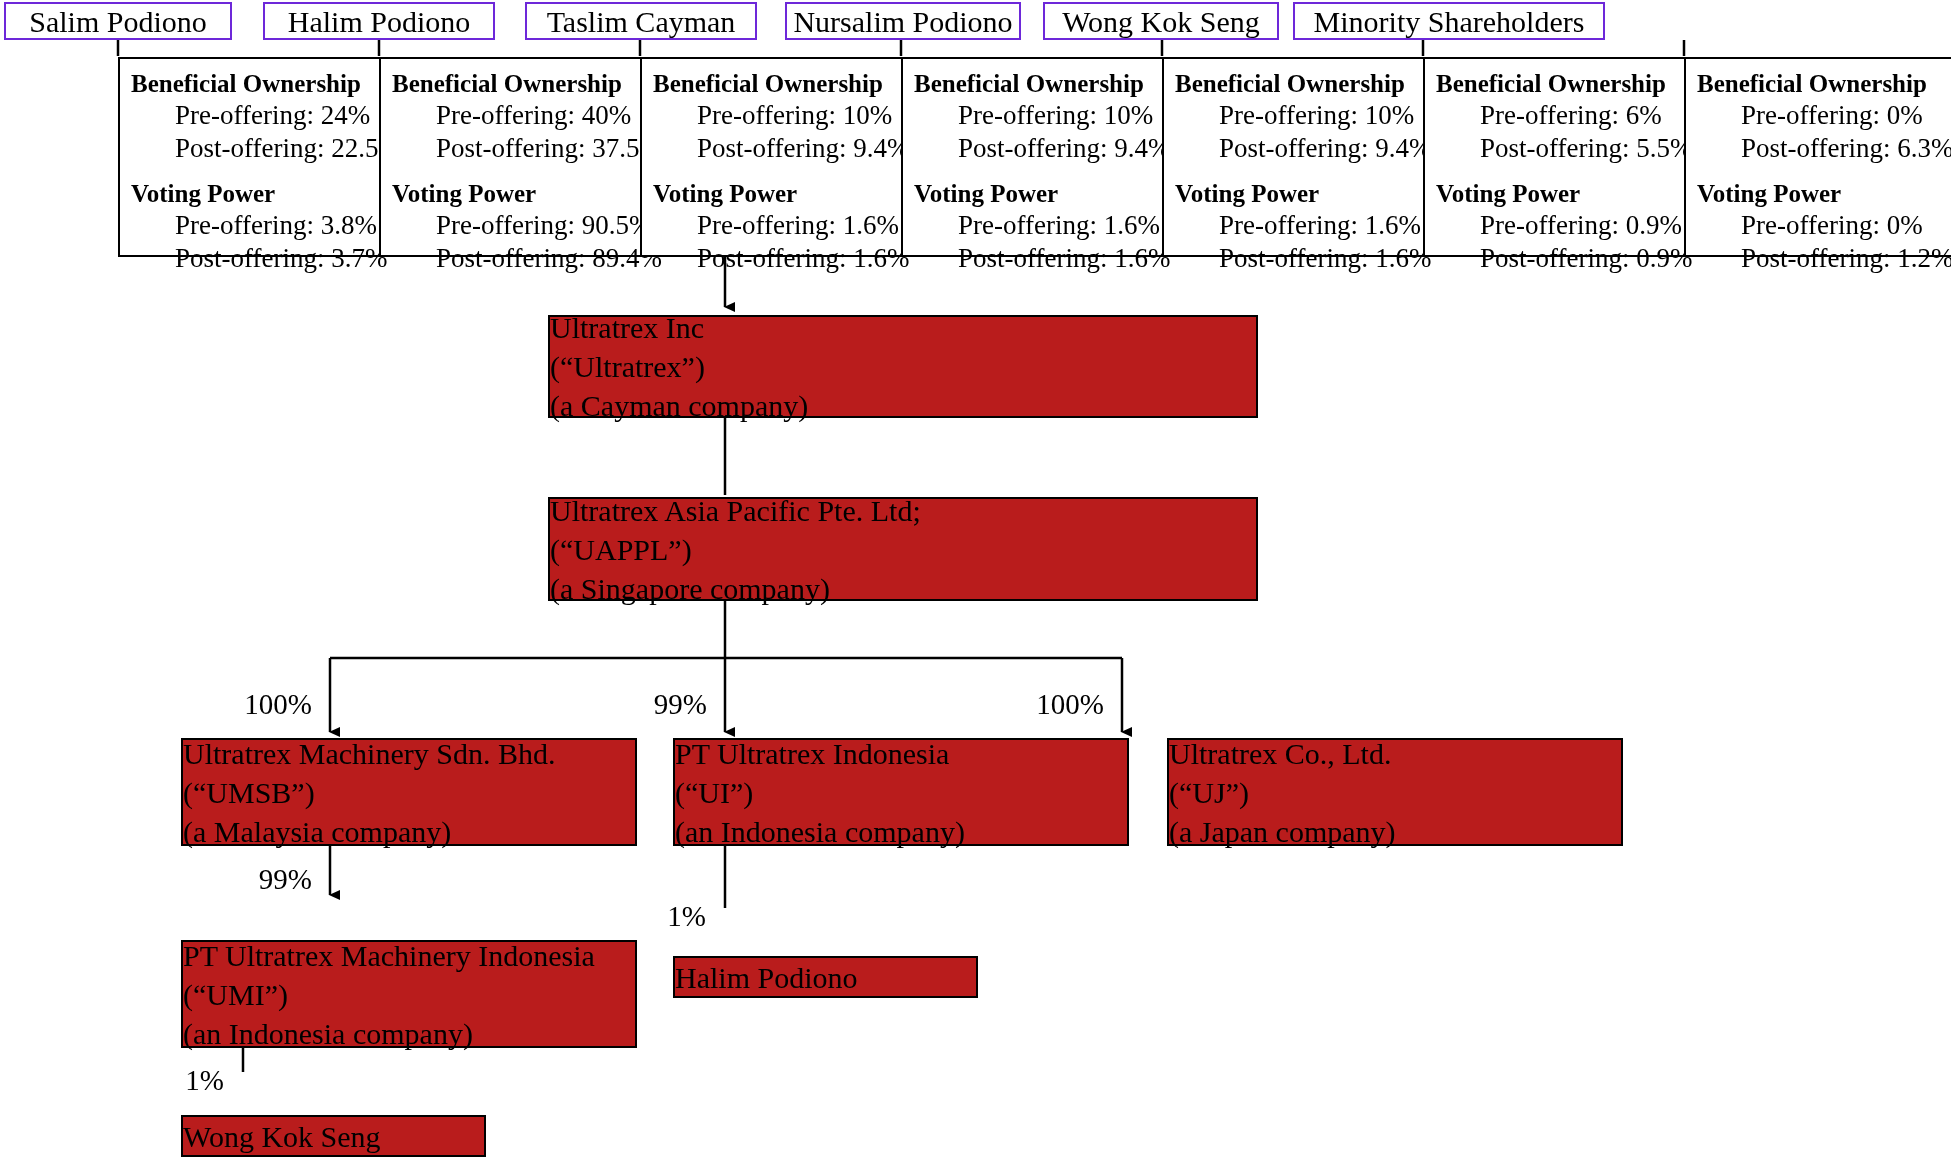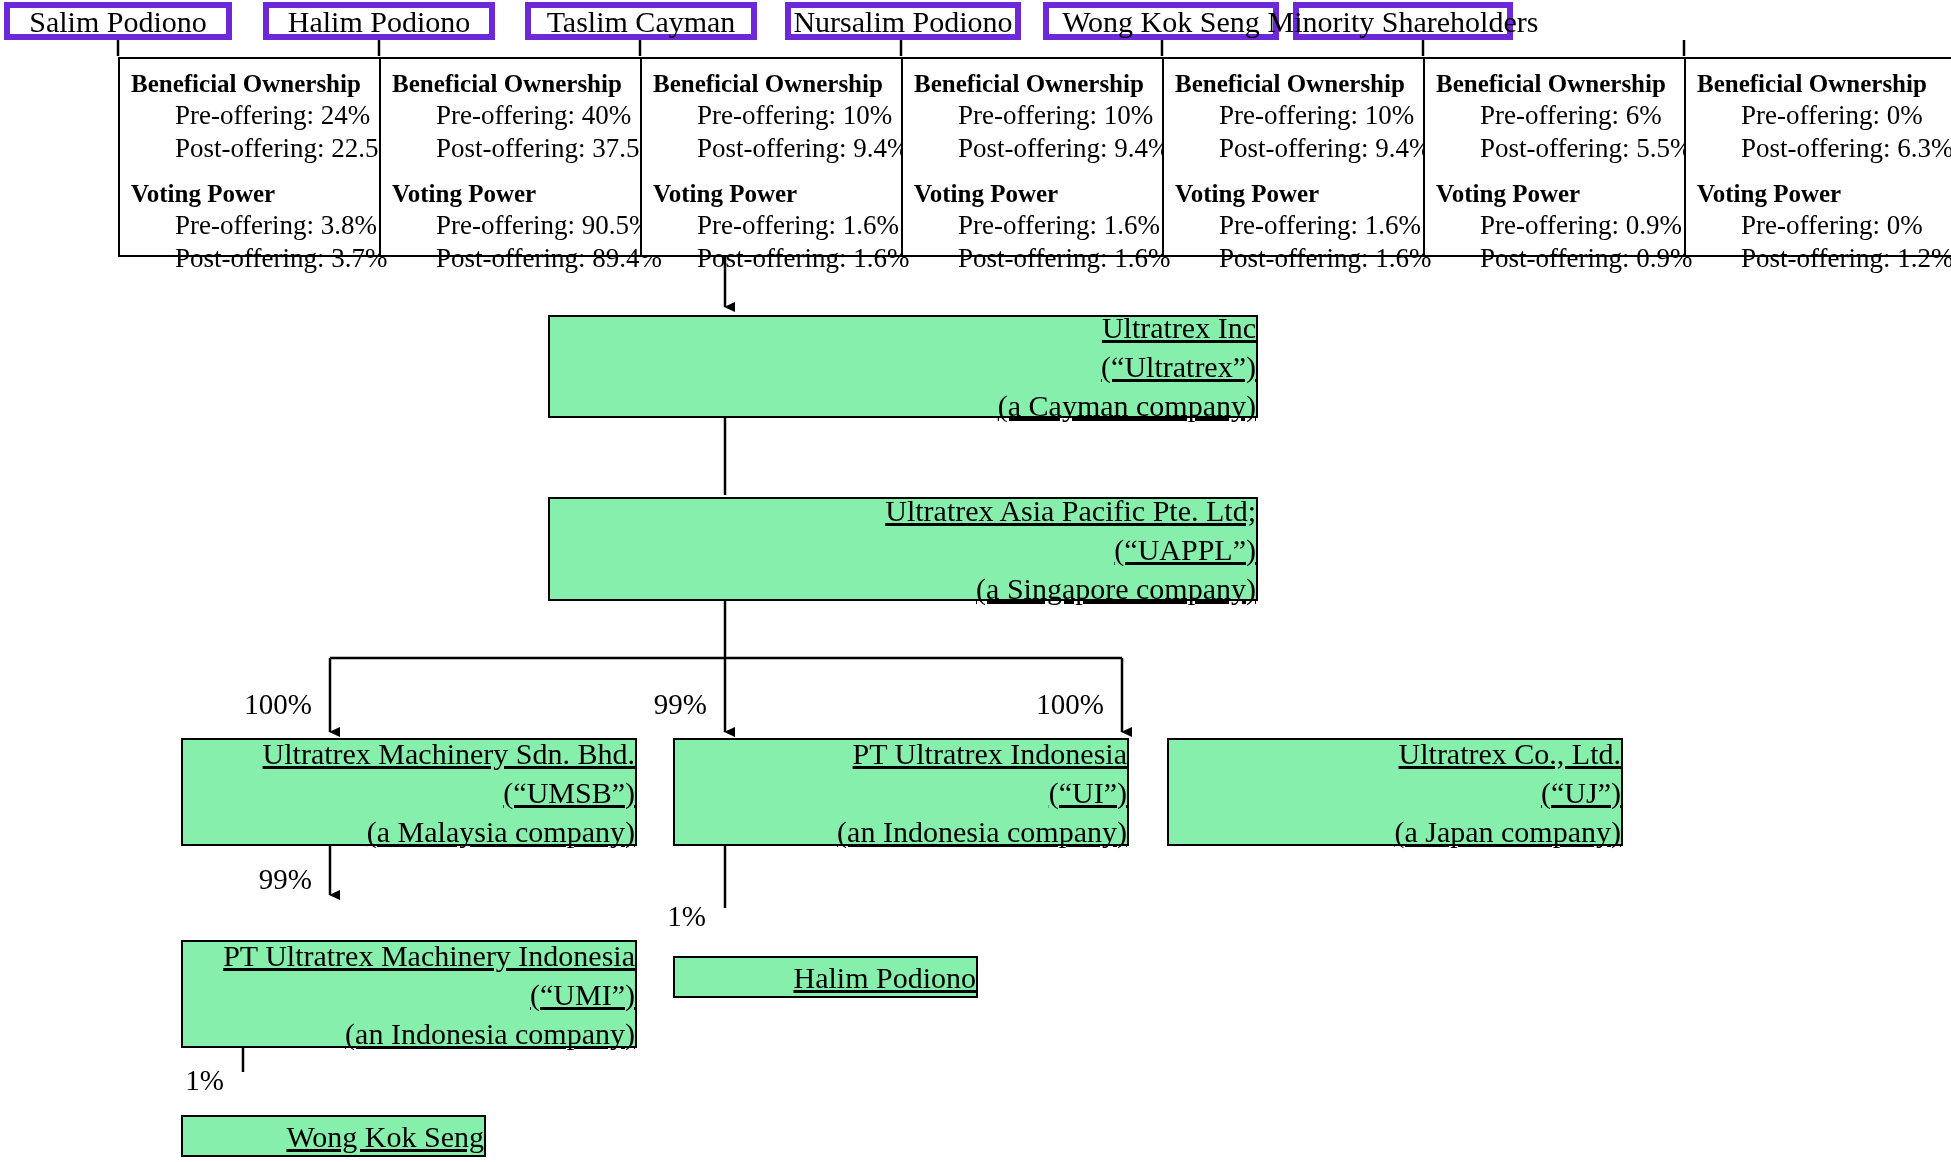--- a/index.html
+++ b/index.html
@@ -22,21 +22,21 @@
     top: 0;
     width: 1951px;
     height: 1162px;
     pointer-events: none;
   }
 
   
   .name-box {
     position: absolute;
     box-sizing: border-box;
-    border: 6px solid #6d28d9;
+    border: 2px solid #6d28d9;
     background: #fff;
     display: flex;
     align-items: center;
     justify-content: center;
     font-size: 30px;
     line-height: 1.1;
     white-space: nowrap;
     z-index: 3;
   }
 
@@ -74,30 +74,29 @@
     white-space: nowrap;
     margin-left: 44px;
   }
   .detail-gap { height: 12px; }
 
   
   .entity-box {
     position: absolute;
     box-sizing: border-box;
     border: 2px solid #000;
-    background: #86efac;
+    background: #b91c1c;
     display: flex;
     flex-direction: column;
-    align-items: flex-end;
+    align-items: flex-start;
     justify-content: center;
     font-size: 30px;
     line-height: 1.3;
     white-space: nowrap;
     z-index: 3;
-    text-decoration: underline;
   }
   .entity-box .ln { display: block; }
 
   
   .edge-label {
     position: absolute;
     font-size: 29px;
     line-height: 1;
     white-space: nowrap;
     z-index: 4;
@@ -158,21 +157,21 @@
   </div>
   <div class="name-box" style="left:525px; top:2px; width:232px; height:38px;">
     <span>Taslim Cayman</span>
   </div>
   <div class="name-box" style="left:785px; top:2px; width:236px; height:38px;">
     <span>Nursalim Podiono</span>
   </div>
   <div class="name-box" style="left:1043px; top:2px; width:236px; height:38px;">
     <span>Wong Kok Seng</span>
   </div>
-  <div class="name-box" style="left:1293px; top:2px; width:220px; height:38px;">
+  <div class="name-box" style="left:1293px; top:2px; width:312px; height:38px;">
     <span>Minority Shareholders</span>
   </div>
 
   <div id="detail-grid">
 
     <div class="detail-cell" style="width:261px;">
       <div class="detail-head">Beneficial Ownership</div>
       <div class="detail-line">Pre-offering: 24%</div>
       <div class="detail-line">Post-offering: 22.5%</div>
       <div class="detail-gap"></div>

